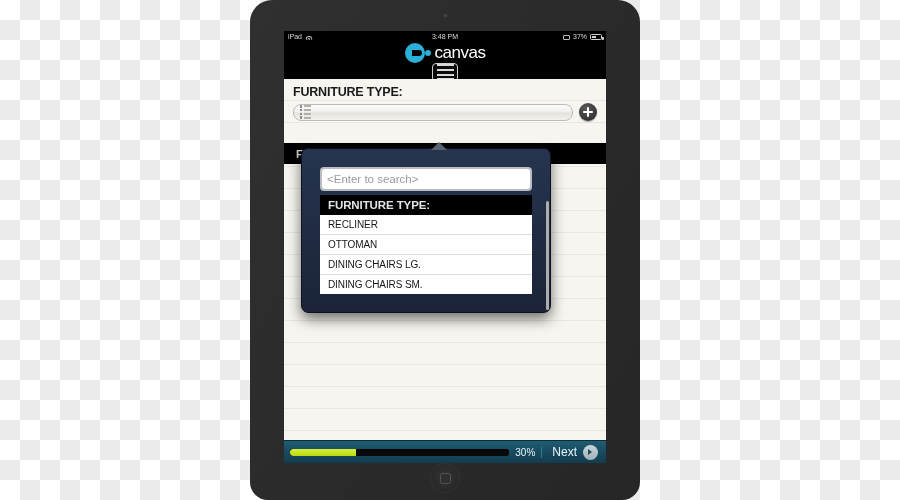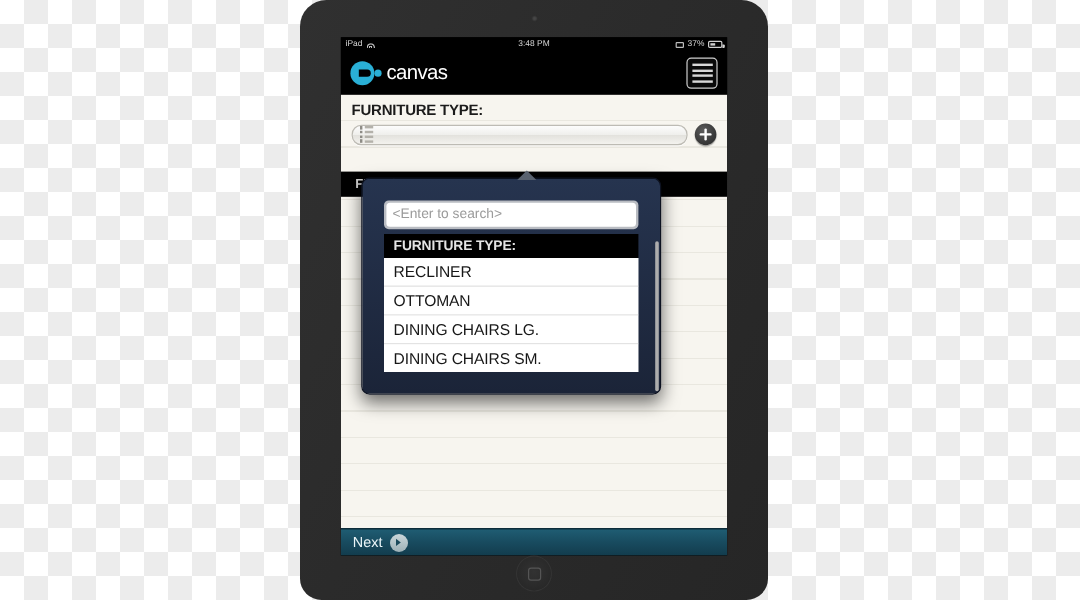--- a/index.html
+++ b/index.html
@@ -90,20 +90,21 @@
     content:""; position:absolute; right:-2.5px; top:1.5px;
     width:1.5px; height:3px; background:#cfcfcf; border-radius:0 1px 1px 0;
   }
   .battery i { position:absolute; left:1px; top:1px; bottom:1px; width:35%; background:#cfcfcf; }
 
   
   #app-header {
     height: 36px; background: #000;
     display: flex; align-items: center; justify-content: space-between;
     padding: 0 8px;
+    flex-direction: column;
   }
   #brand { display:flex; align-items:center; gap:4px; }
   #brand-mark { position: relative; width: 26px; height: 20px; }
   #brand-c {
     position:absolute; left:0; top:0;
     width: 20px; height: 20px; border-radius: 50%;
     background: #2ab0d6;
   }
   #brand-c:after {
     content:""; position:absolute; left:7px; top:7px;
@@ -220,21 +221,21 @@
     padding: 4px 0 4px 8px;
     letter-spacing: -0.1px;
   }
   #list-body {
     background:#fff;
     position: relative;
     max-height: 120px;
     overflow: hidden;
   }
   .list-item {
-    font-size: 13px; color:#171717;
+    font-size: 10px; color:#171717;
     padding: 4px 0 4px 8px;
     border-bottom: 1px solid #dcdcdc;
     letter-spacing: -0.1px;
     background:#fff;
   }
   .list-item:last-child { border-bottom: none; }
   #list-scrollbar {
     position:absolute; right:1.5px; top: 52px; bottom: 2px;
     width: 3px; border-radius:2px; background:#adadad;
   }
@@ -370,20 +371,26 @@
             <div class="list-item">OTTOMAN</div>
             <div class="list-item">DINING CHAIRS LG.</div>
             <div class="list-item">DINING CHAIRS SM.</div>
           </div>
           <div id="list-scrollbar"></div>
         </div>
 
       </div>
 
       <div id="bottom-bar">
+        <div id="progress-section">
+          <div id="progress-track">
+            <div id="progress-fill" style="width: 30%;"></div>
+          </div>
+          <span id="progress-label">30%</span>
+        </div>
         <div id="next-section">
           <span id="next-label">Next</span>
           <span id="next-arrow"></span>
         </div>
       </div>
 
     </div>
 
     <div id="home-button">
       <span id="home-square"></span>

